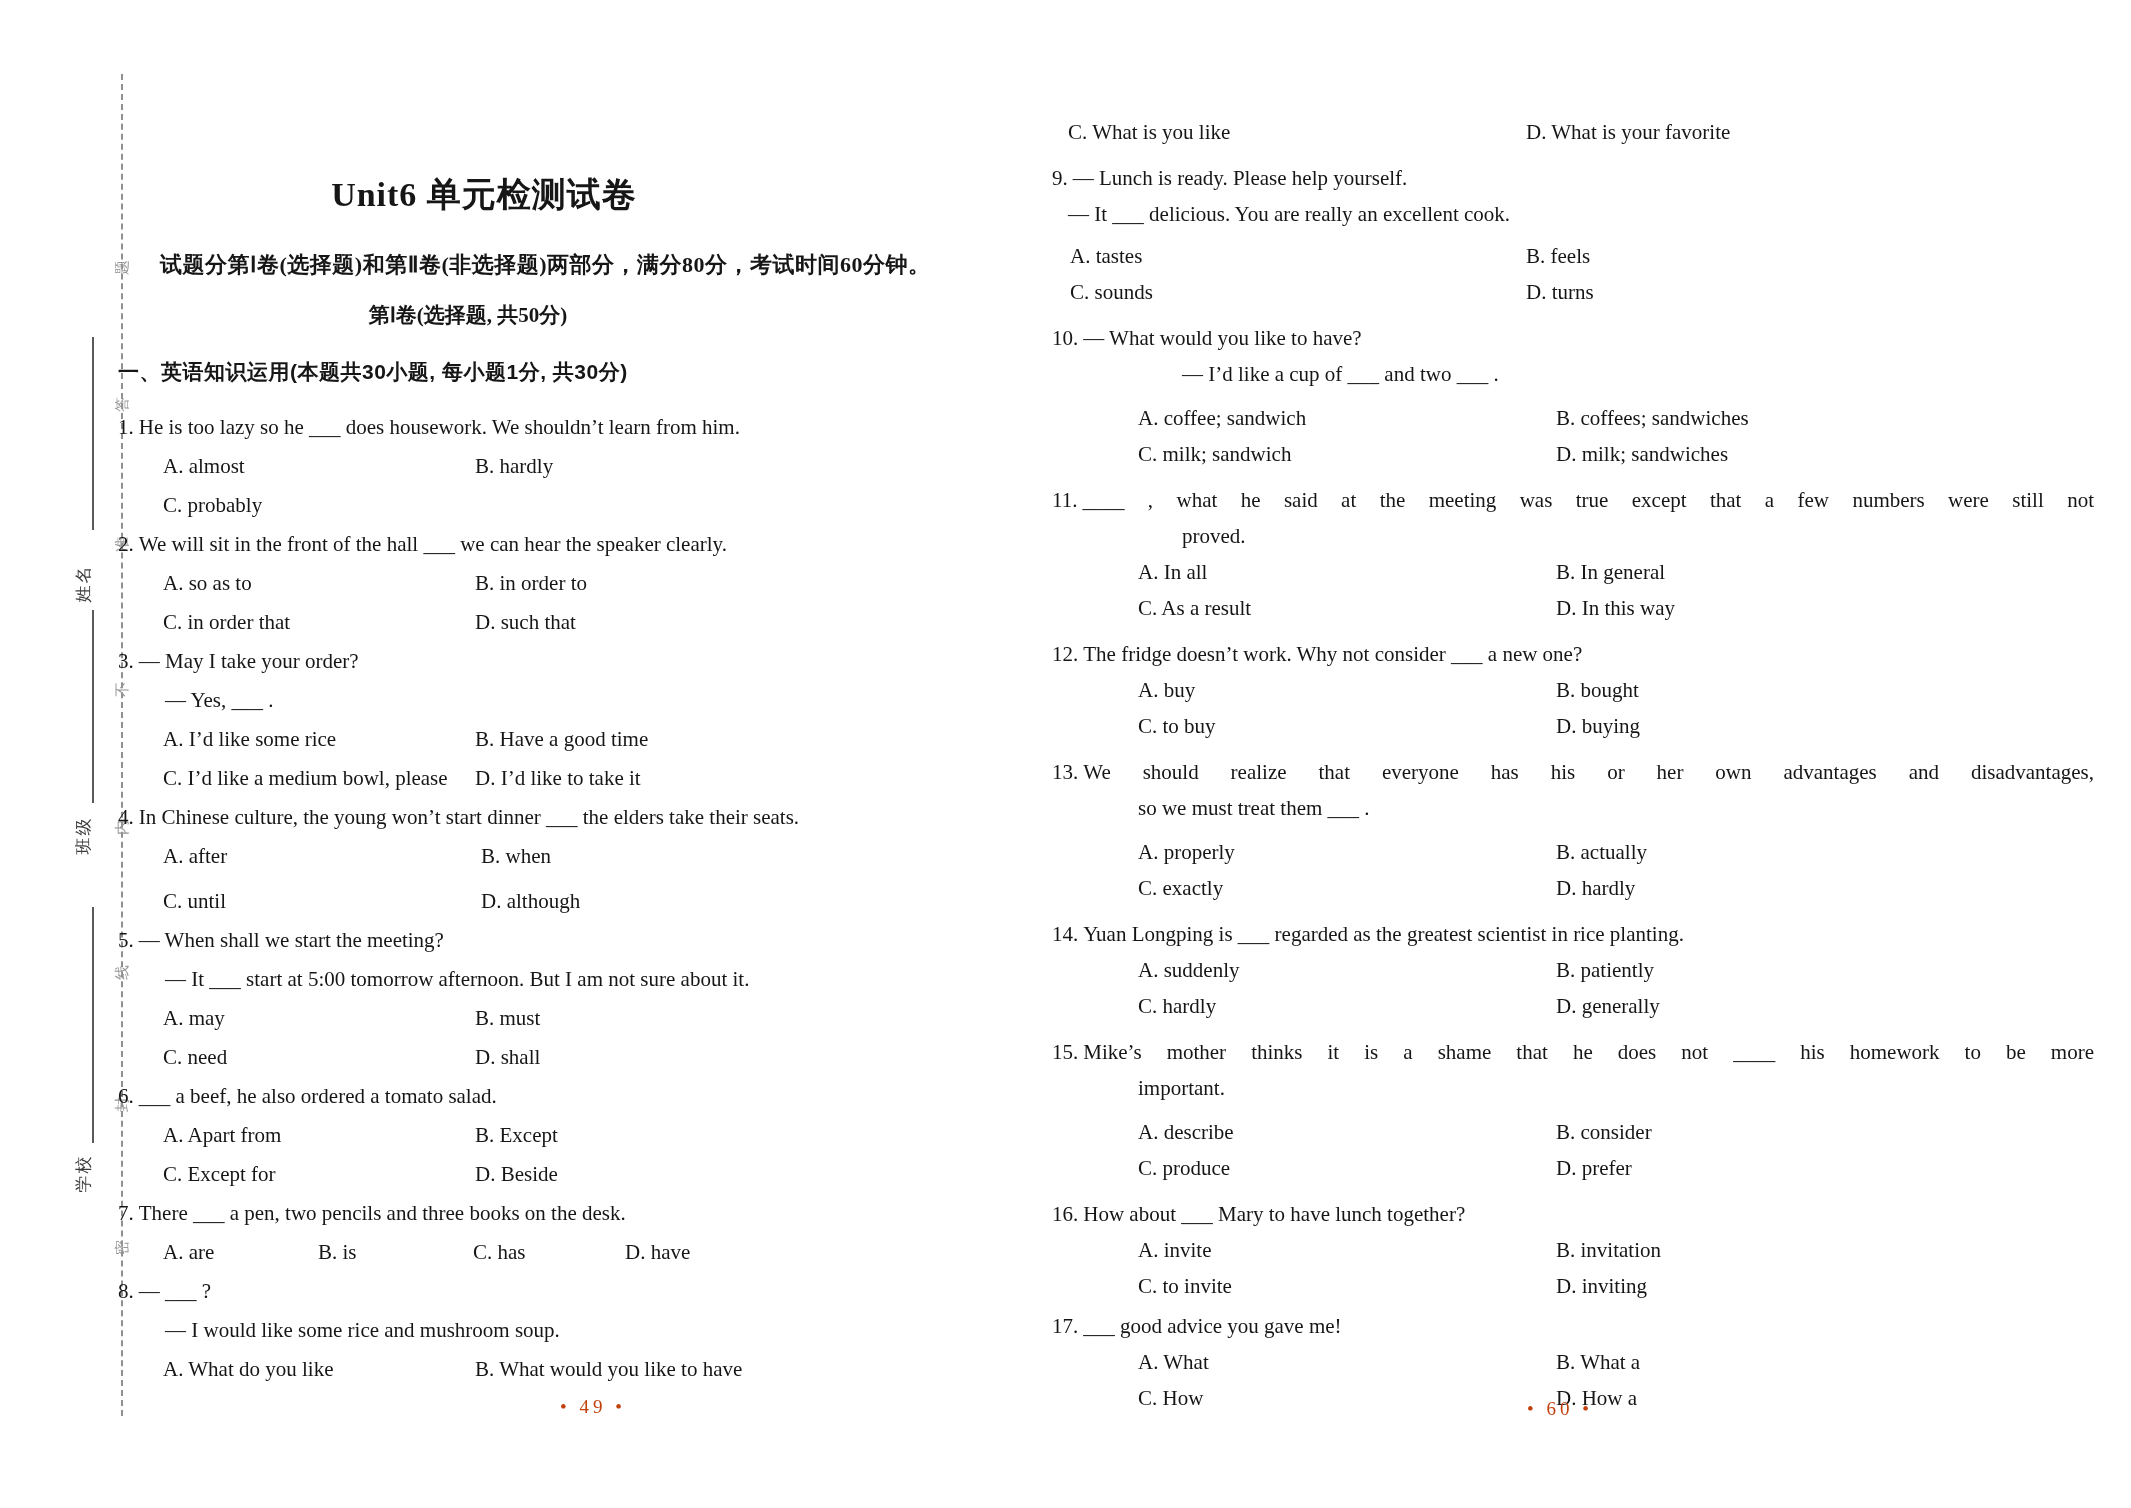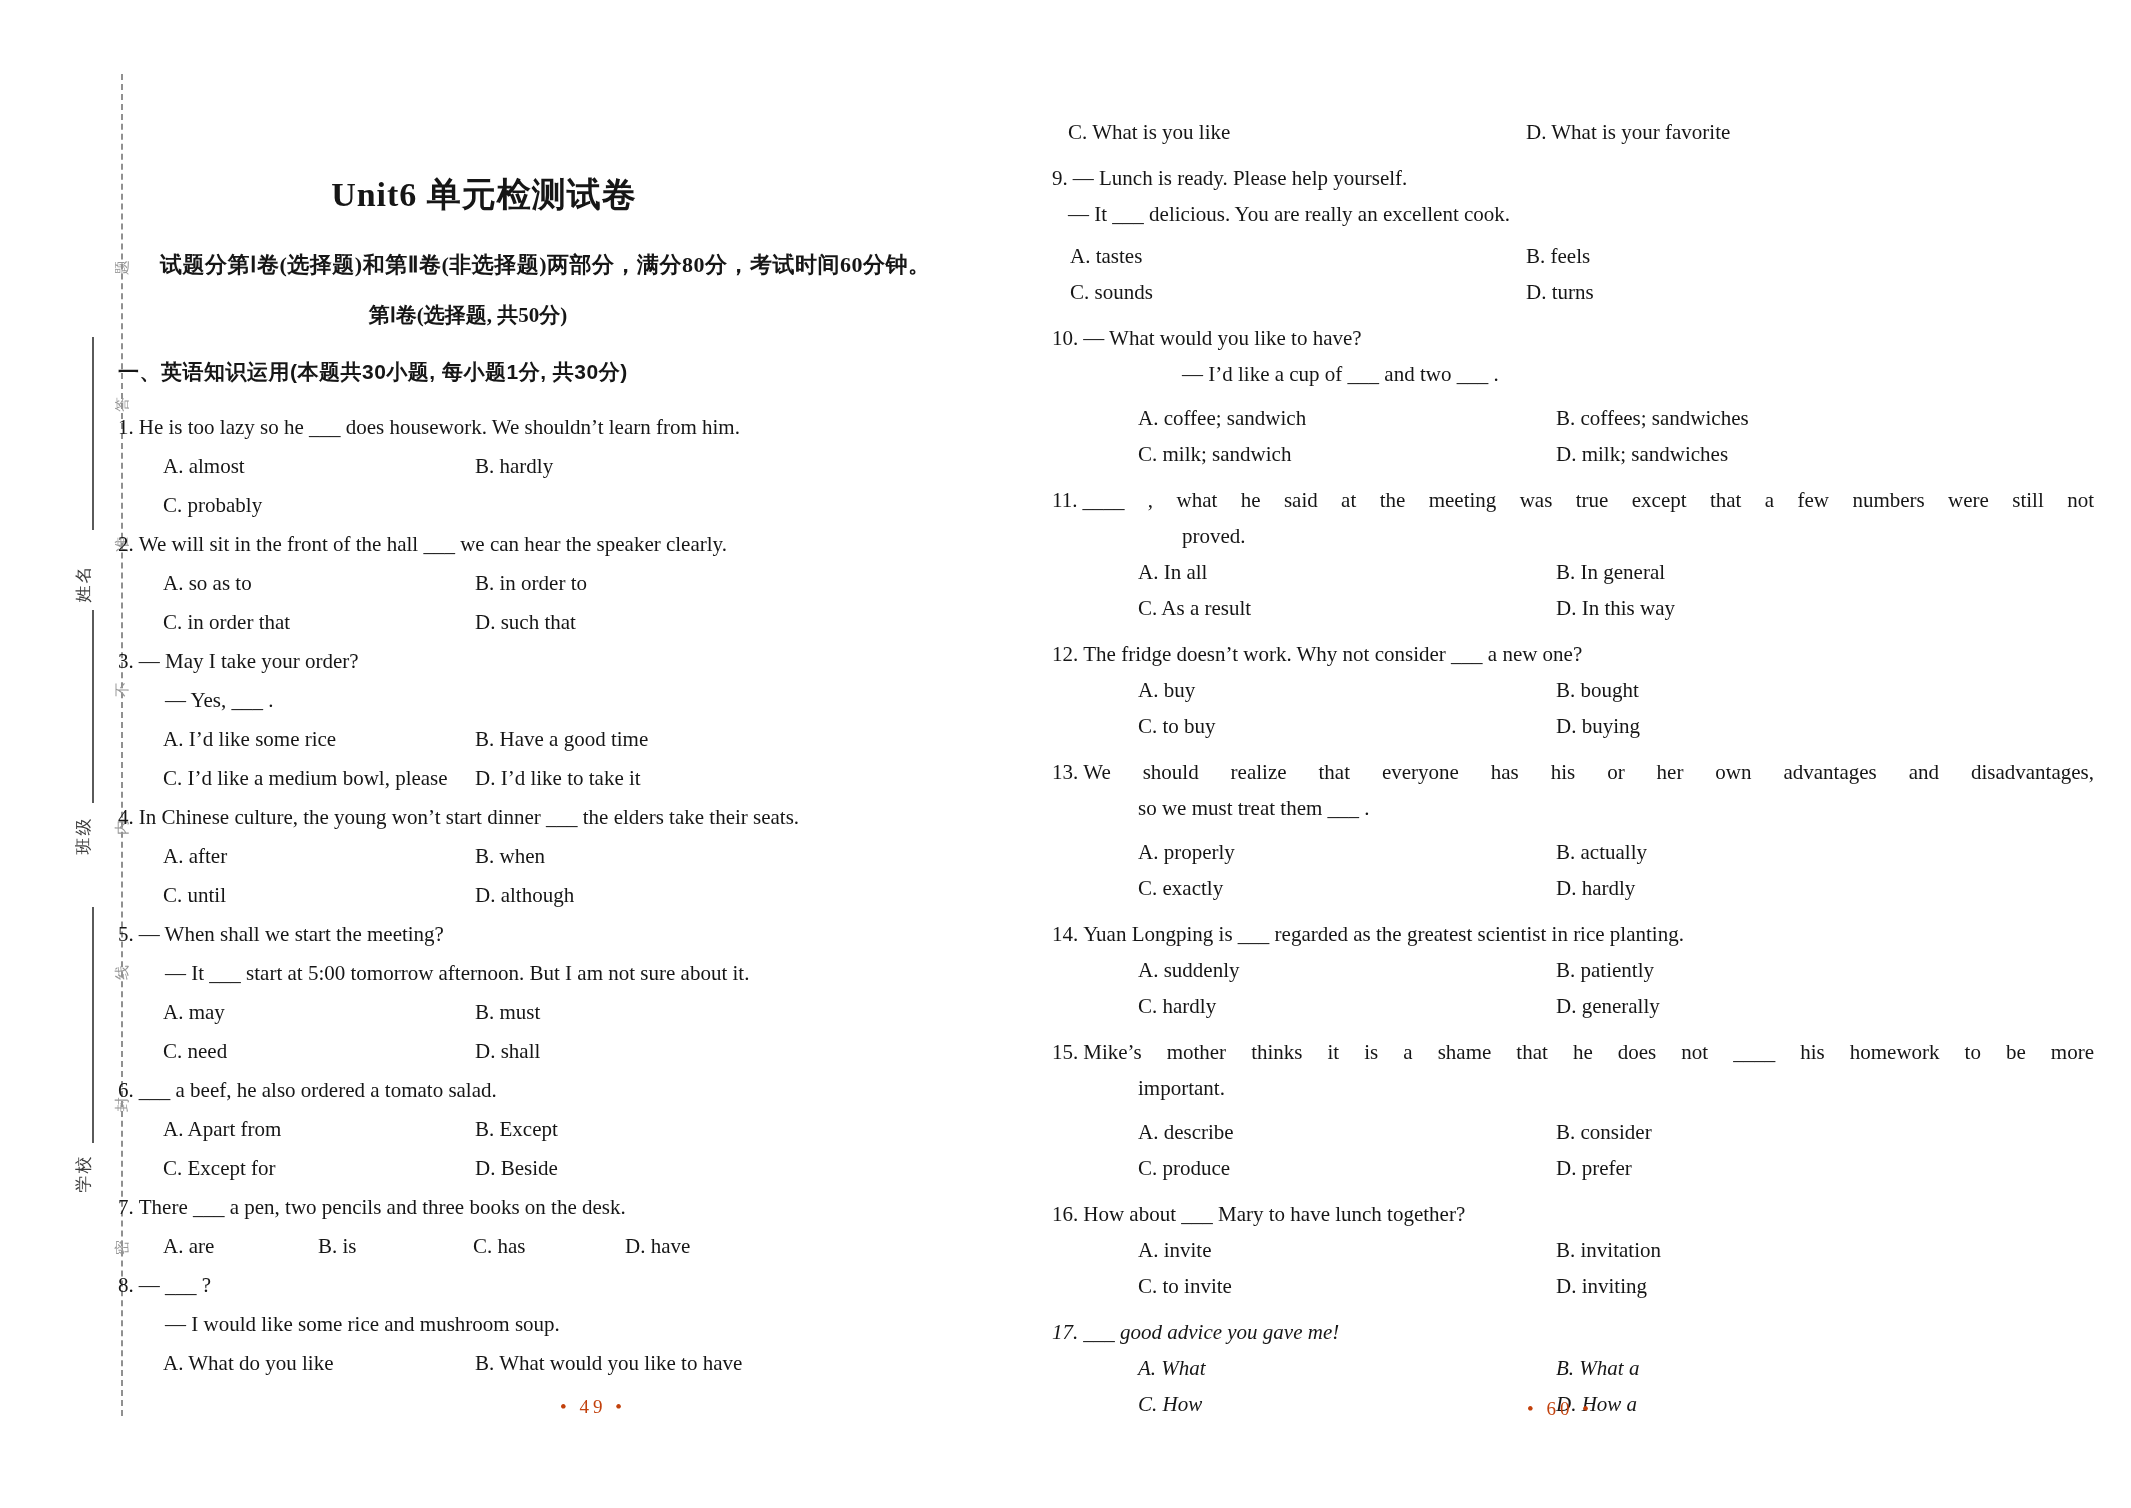--- a/index.html
+++ b/index.html
@@ -118,21 +118,21 @@
         <div class="q-cont" style="margin-left: 47px;">— Yes, ___ .</div>
         <div class="q-opts" style="padding-left: 45px; grid-template-columns: 312px auto;">
           <span class="opt">A. I’d like some rice</span>
           <span class="opt">B. Have a good time</span>
           <span class="opt">C. I’d like a medium bowl, please</span>
           <span class="opt">D. I’d like to take it</span>
         </div>
       </div>
       <div class="q">
         <div class="q-stem"><span class="q-num">4.</span>In Chinese culture, the young won’t start dinner ___ the elders take their seats.</div>
-        <div class="q-opts" style="padding-left: 45px; grid-template-columns: 312px auto;">
+        <div class="q-opts" style="padding-left: 45px; grid-template-columns: 312px auto; gap: 6px;">
           <span class="opt">A. after</span>
           <span class="opt">B. when</span>
           <span class="opt">C. until</span>
           <span class="opt">D. although</span>
         </div>
       </div>
       <div class="q">
         <div class="q-stem"><span class="q-num">5.</span>— When shall we start the meeting?</div>
         <div class="q-cont" style="margin-left: 47px;">— It ___ start at 5:00 tomorrow afternoon. But I am not sure about it.</div>
         <div class="q-opts" style="padding-left: 45px; grid-template-columns: 312px auto;">
@@ -250,21 +250,21 @@
       </div>
       <div class="q" style="margin-top: 10px;">
         <div class="q-stem"><span class="q-num">16.</span>How about ___ Mary to have lunch together?</div>
         <div class="q-opts" style="padding-left: 86px; grid-template-columns: 418px auto;">
           <span class="opt">A. invite</span>
           <span class="opt">B. invitation</span>
           <span class="opt">C. to invite</span>
           <span class="opt">D. inviting</span>
         </div>
       </div>
-      <div class="q" style="margin-top: 10px; font-style: italic;">
+      <div class="q" style="margin-top: 4px;">
         <div class="q-stem"><span class="q-num">17.</span>___ good advice you gave me!</div>
         <div class="q-opts" style="padding-left: 86px; grid-template-columns: 418px auto;">
           <span class="opt">A. What</span>
           <span class="opt">B. What a</span>
           <span class="opt">C. How</span>
           <span class="opt">D. How a</span>
         </div>
       </div>
     </div>
   <div class="page-number" id="page-num-right">•  60  •</div>

